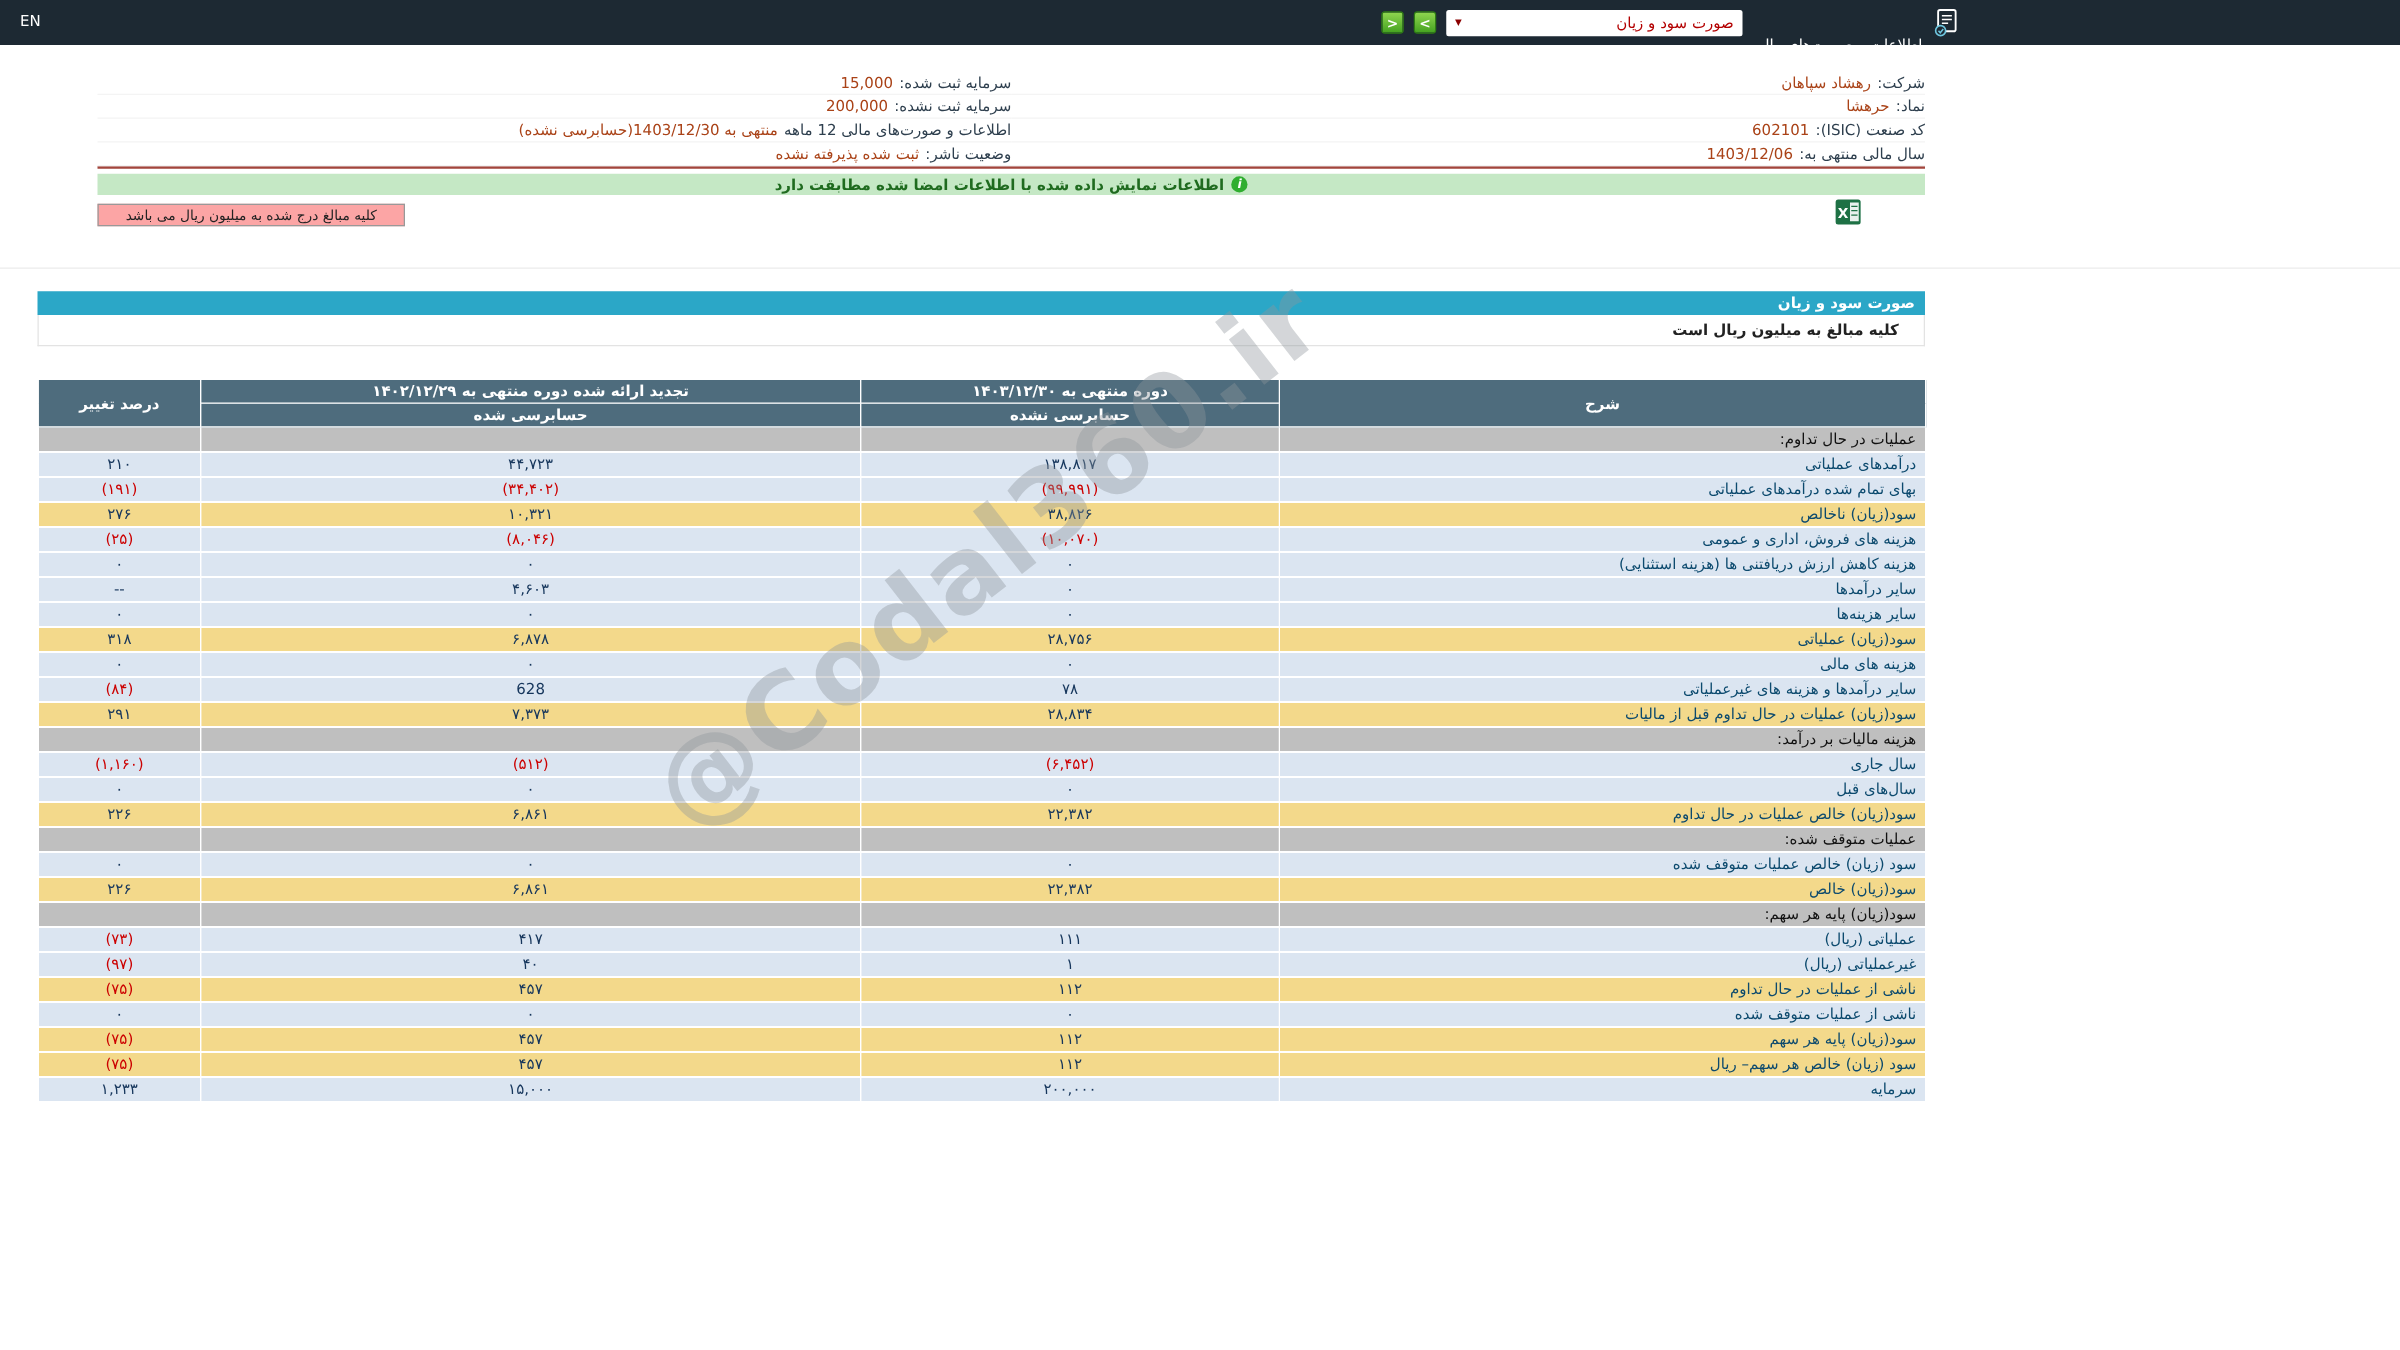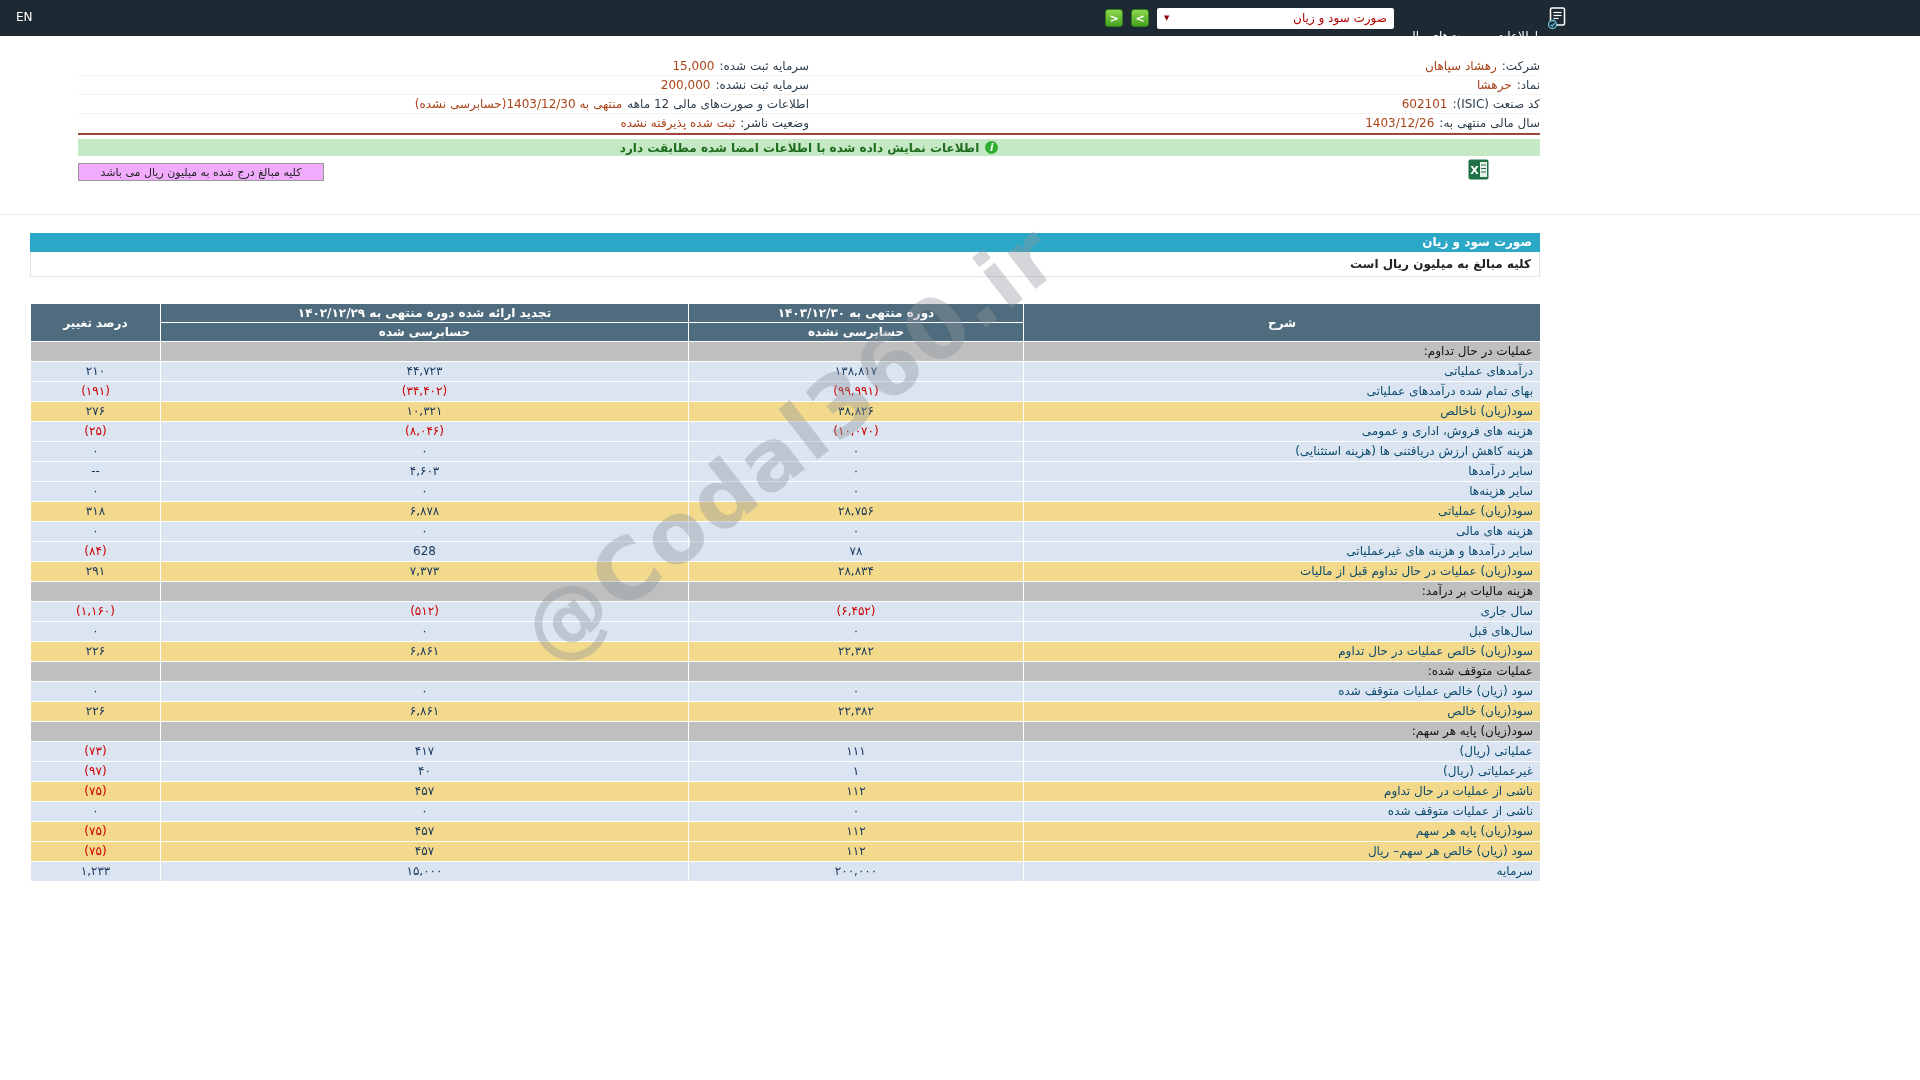--- a/index.html
+++ b/index.html
@@ -48,37 +48,37 @@
   }
   .info-icon {
     width: 13px; height: 13px; border-radius: 50%; background: #2fae2f; color: #fff;
     font-size: 10px; font-style: italic; font-weight: bold;
     display: flex; align-items: center; justify-content: center; flex: 0 0 13px;
   }
 
   
   .amounts-box {
     position: absolute; top: 163px; left: 78px; width: 246px; height: 18px;
-    border: 1px solid #999; background: #f0abfc; font-size: 11px; color: #222;
+    border: 1px solid #999; background: #fca5a5; font-size: 11px; color: #222;
     display: flex; align-items: center; justify-content: center; white-space: nowrap;
   }
   .excel-icon { position: absolute; top: 159px; left: 1468px; width: 21px; height: 21px; cursor: pointer; }
 
   .divider { position: absolute; top: 214px; left: 0; width: 1920px; border-top: 1px solid #ececec; }
 
   
   .title-bar {
     position: absolute; top: 233px; left: 30px; width: 1510px; height: 19px;
     background: #2ba7c7; color: #fff; font-weight: bold; font-size: 12px;
     line-height: 19px; padding-right: 8px;
   }
   .amounts-row {
     position: absolute; top: 252px; left: 30px; width: 1510px; height: 25px;
     background: #fff; border: 1px solid #e3e3e3; border-top: none;
-    font-size: 12px; font-weight: bold; color: #222; line-height: 24px; padding-right: 8px;
+    font-size: 12px; font-weight: bold; color: #222; line-height: 24px; padding-right: 20px;
   }
 
   
   .stmt {
     position: absolute; top: 303px; left: 30px; width: 1510px;
     border-collapse: collapse; table-layout: fixed; font-size: 12px;
   }
   .stmt th {
     background: #4e6c7d; color: #fff; font-weight: bold;
     border: 1px solid #fff; height: 19px; text-align: center; padding: 0 4px;
@@ -145,21 +145,21 @@
   <div class="info-cell">
     <span class="lbl">کد صنعت (ISIC):</span>
     <span class="val">602101</span>
   </div>
   <div class="info-cell">
     <span class="lbl">اطلاعات و صورت‌های مالی 12 ماهه</span>
     <span class="val">منتهی به 1403/12/30(حسابرسی نشده)</span>
   </div>
   <div class="info-cell">
     <span class="lbl">سال مالی منتهی به:</span>
-    <span class="val">1403/12/26</span>
+    <span class="val">1403/12/06</span>
   </div>
   <div class="info-cell">
     <span class="lbl">وضعیت ناشر:</span>
     <span class="val">ثبت شده پذیرفته نشده</span>
   </div>
 </div>
 
 <div class="signed-bar">
   <span class="info-icon">i</span>
   <span>اطلاعات نمایش داده شده با اطلاعات امضا شده مطابقت دارد</span>

